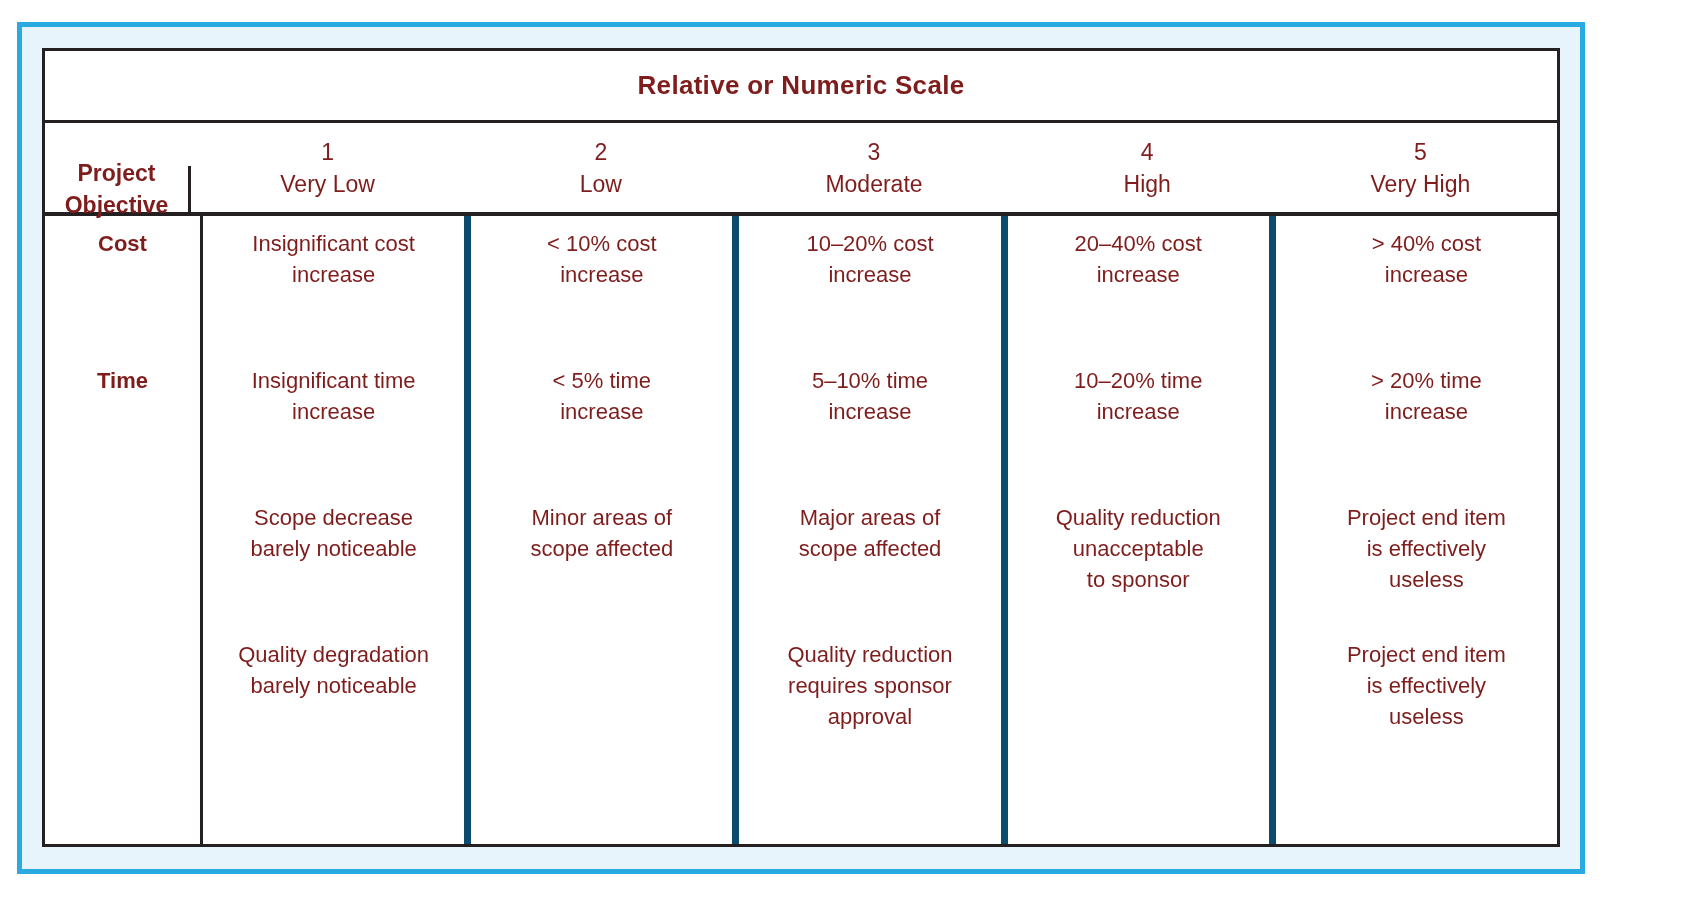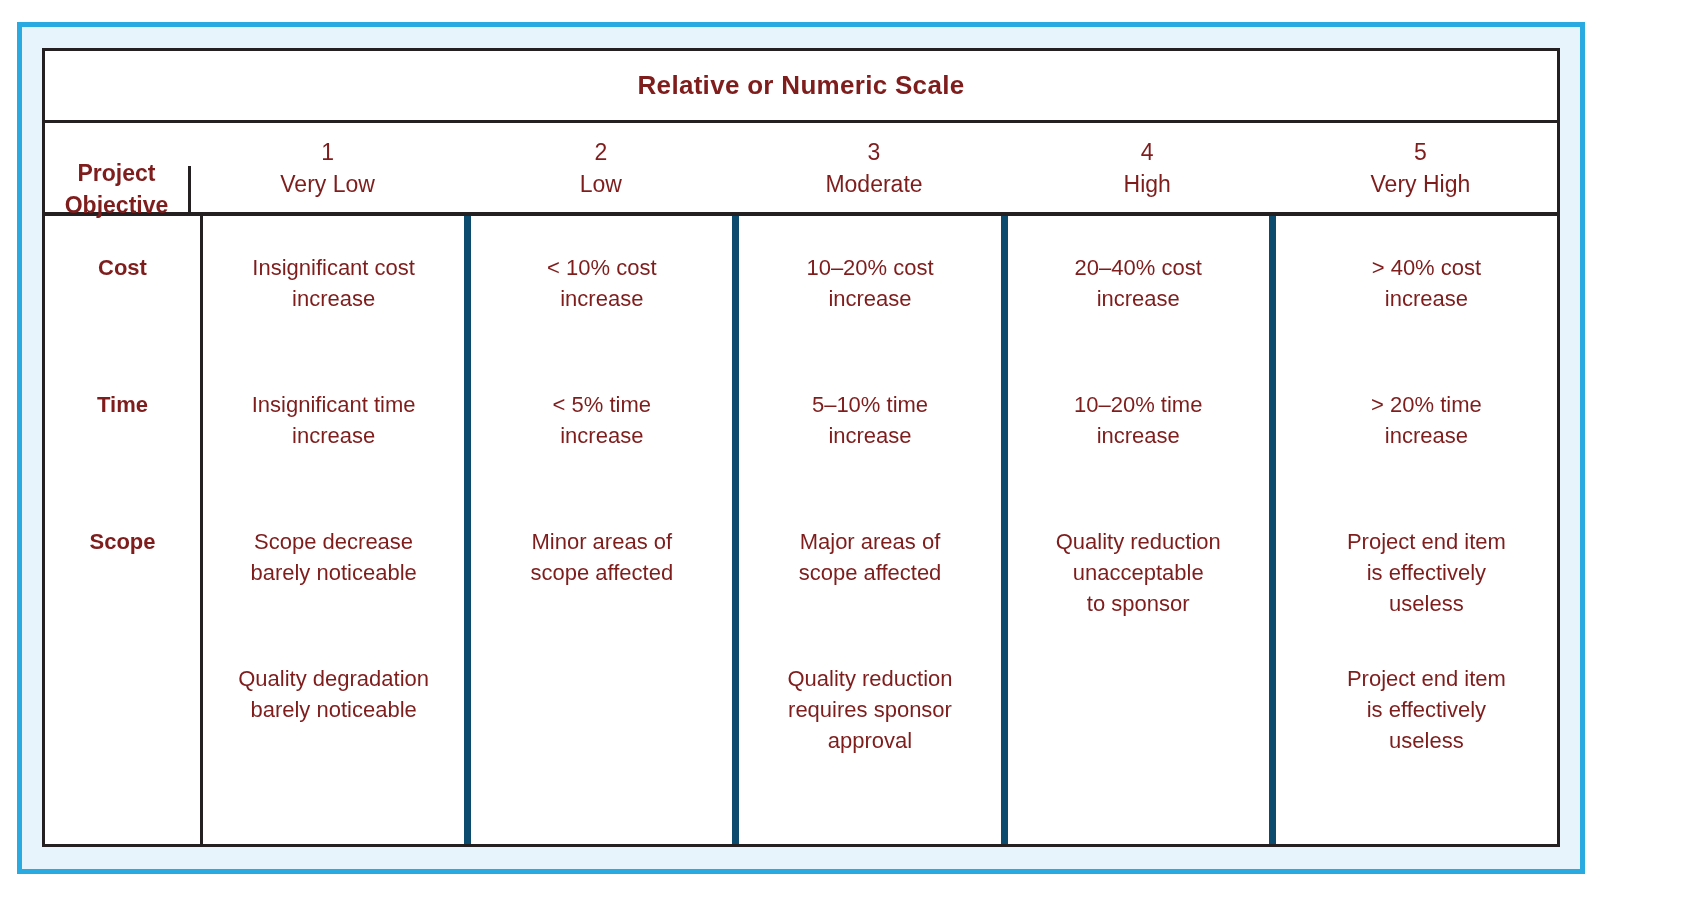--- a/index.html
+++ b/index.html
@@ -83,21 +83,21 @@
     text-align: center;
   }
 
   .body-row {
     flex: 1;
     display: flex;
   }
   .col {
     display: flex;
     flex-direction: column;
-    padding-top: 36px;
+    padding-top: 12px;
   }
   .label-col {
     width: 158px;
     border-right: 3px solid #242021;
   }
   .data-col {
     flex: 1;
     border-right: 7px solid #0c4a6e;
   }
   .data-col:last-child { border-right: none; margin-left: 20px; }
@@ -165,23 +165,20 @@
 
     <div class="body-row">
 
       <div class="col label-col">
         <div class="block">
           <span class="label-text">Cost</span>
         </div>
         <div class="block">
           <span class="label-text">Time</span>
         </div>
-        <div class="block">
-          <span class="label-text">Scope</span>
-        </div>
       </div>
 
       <div class="col data-col">
         <div class="block">
           <span class="cell-text">Insignificant cost
 increase</span>
         </div>
         <div class="block">
           <span class="cell-text">Insignificant time
 increase</span>

